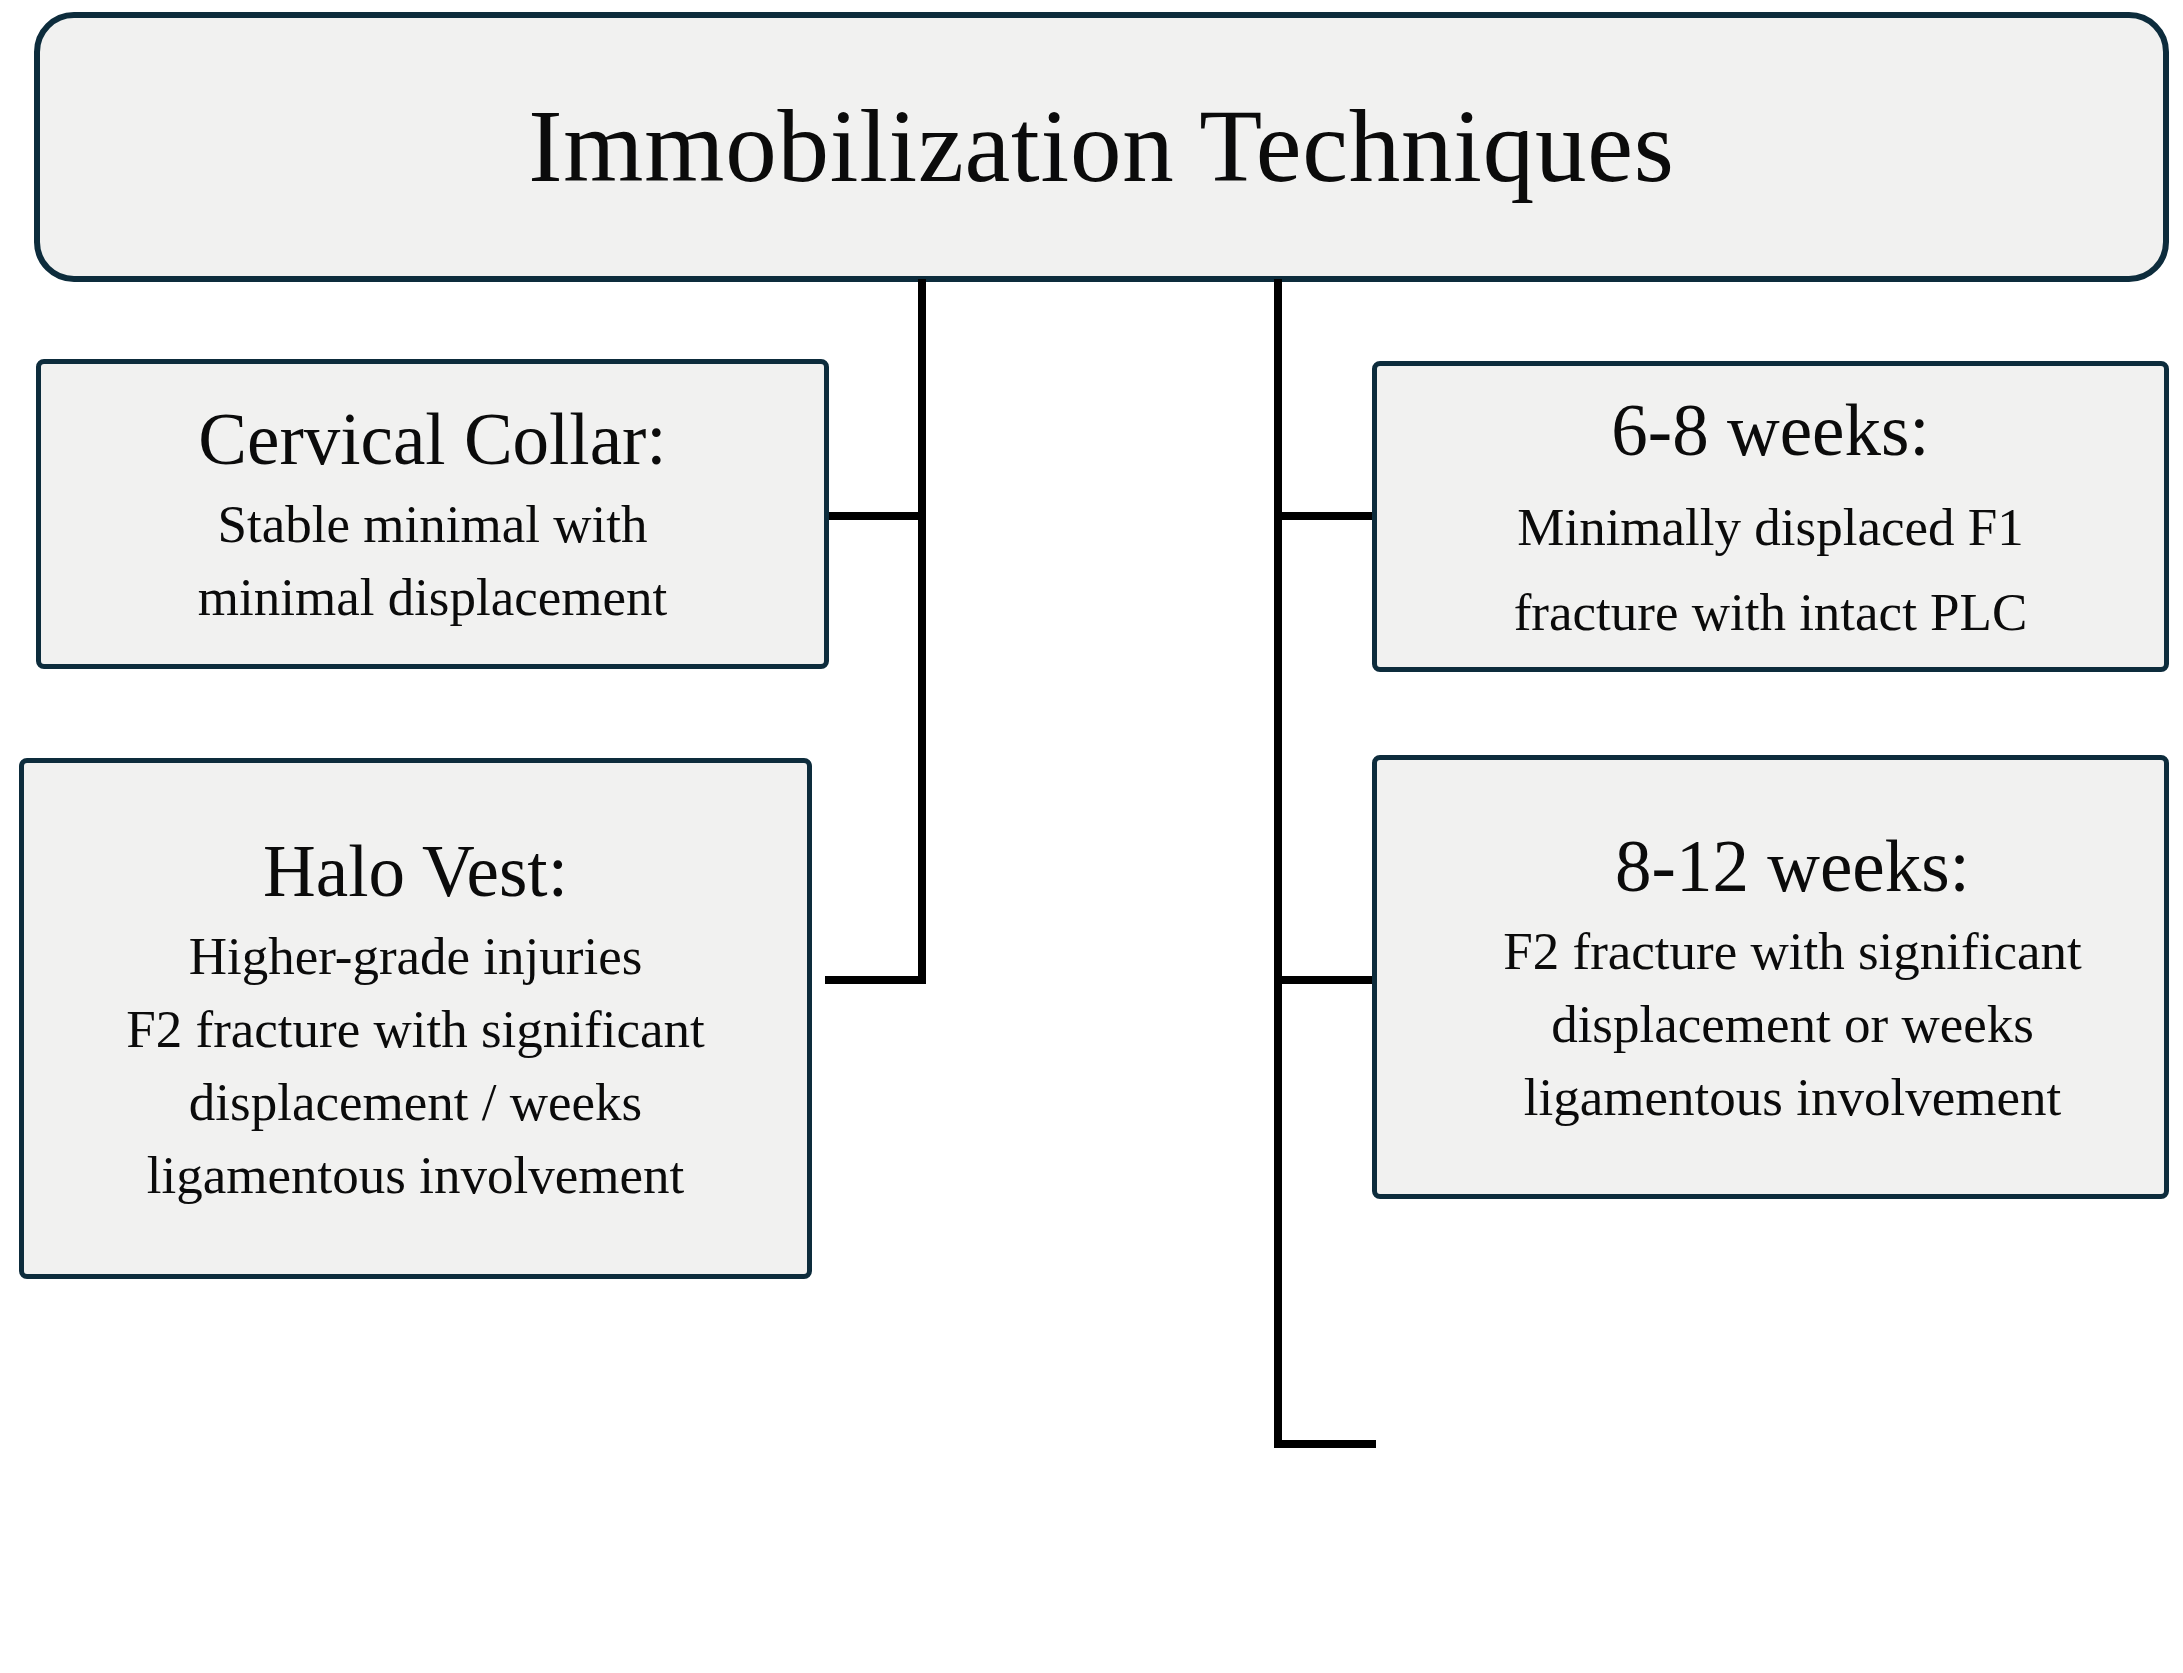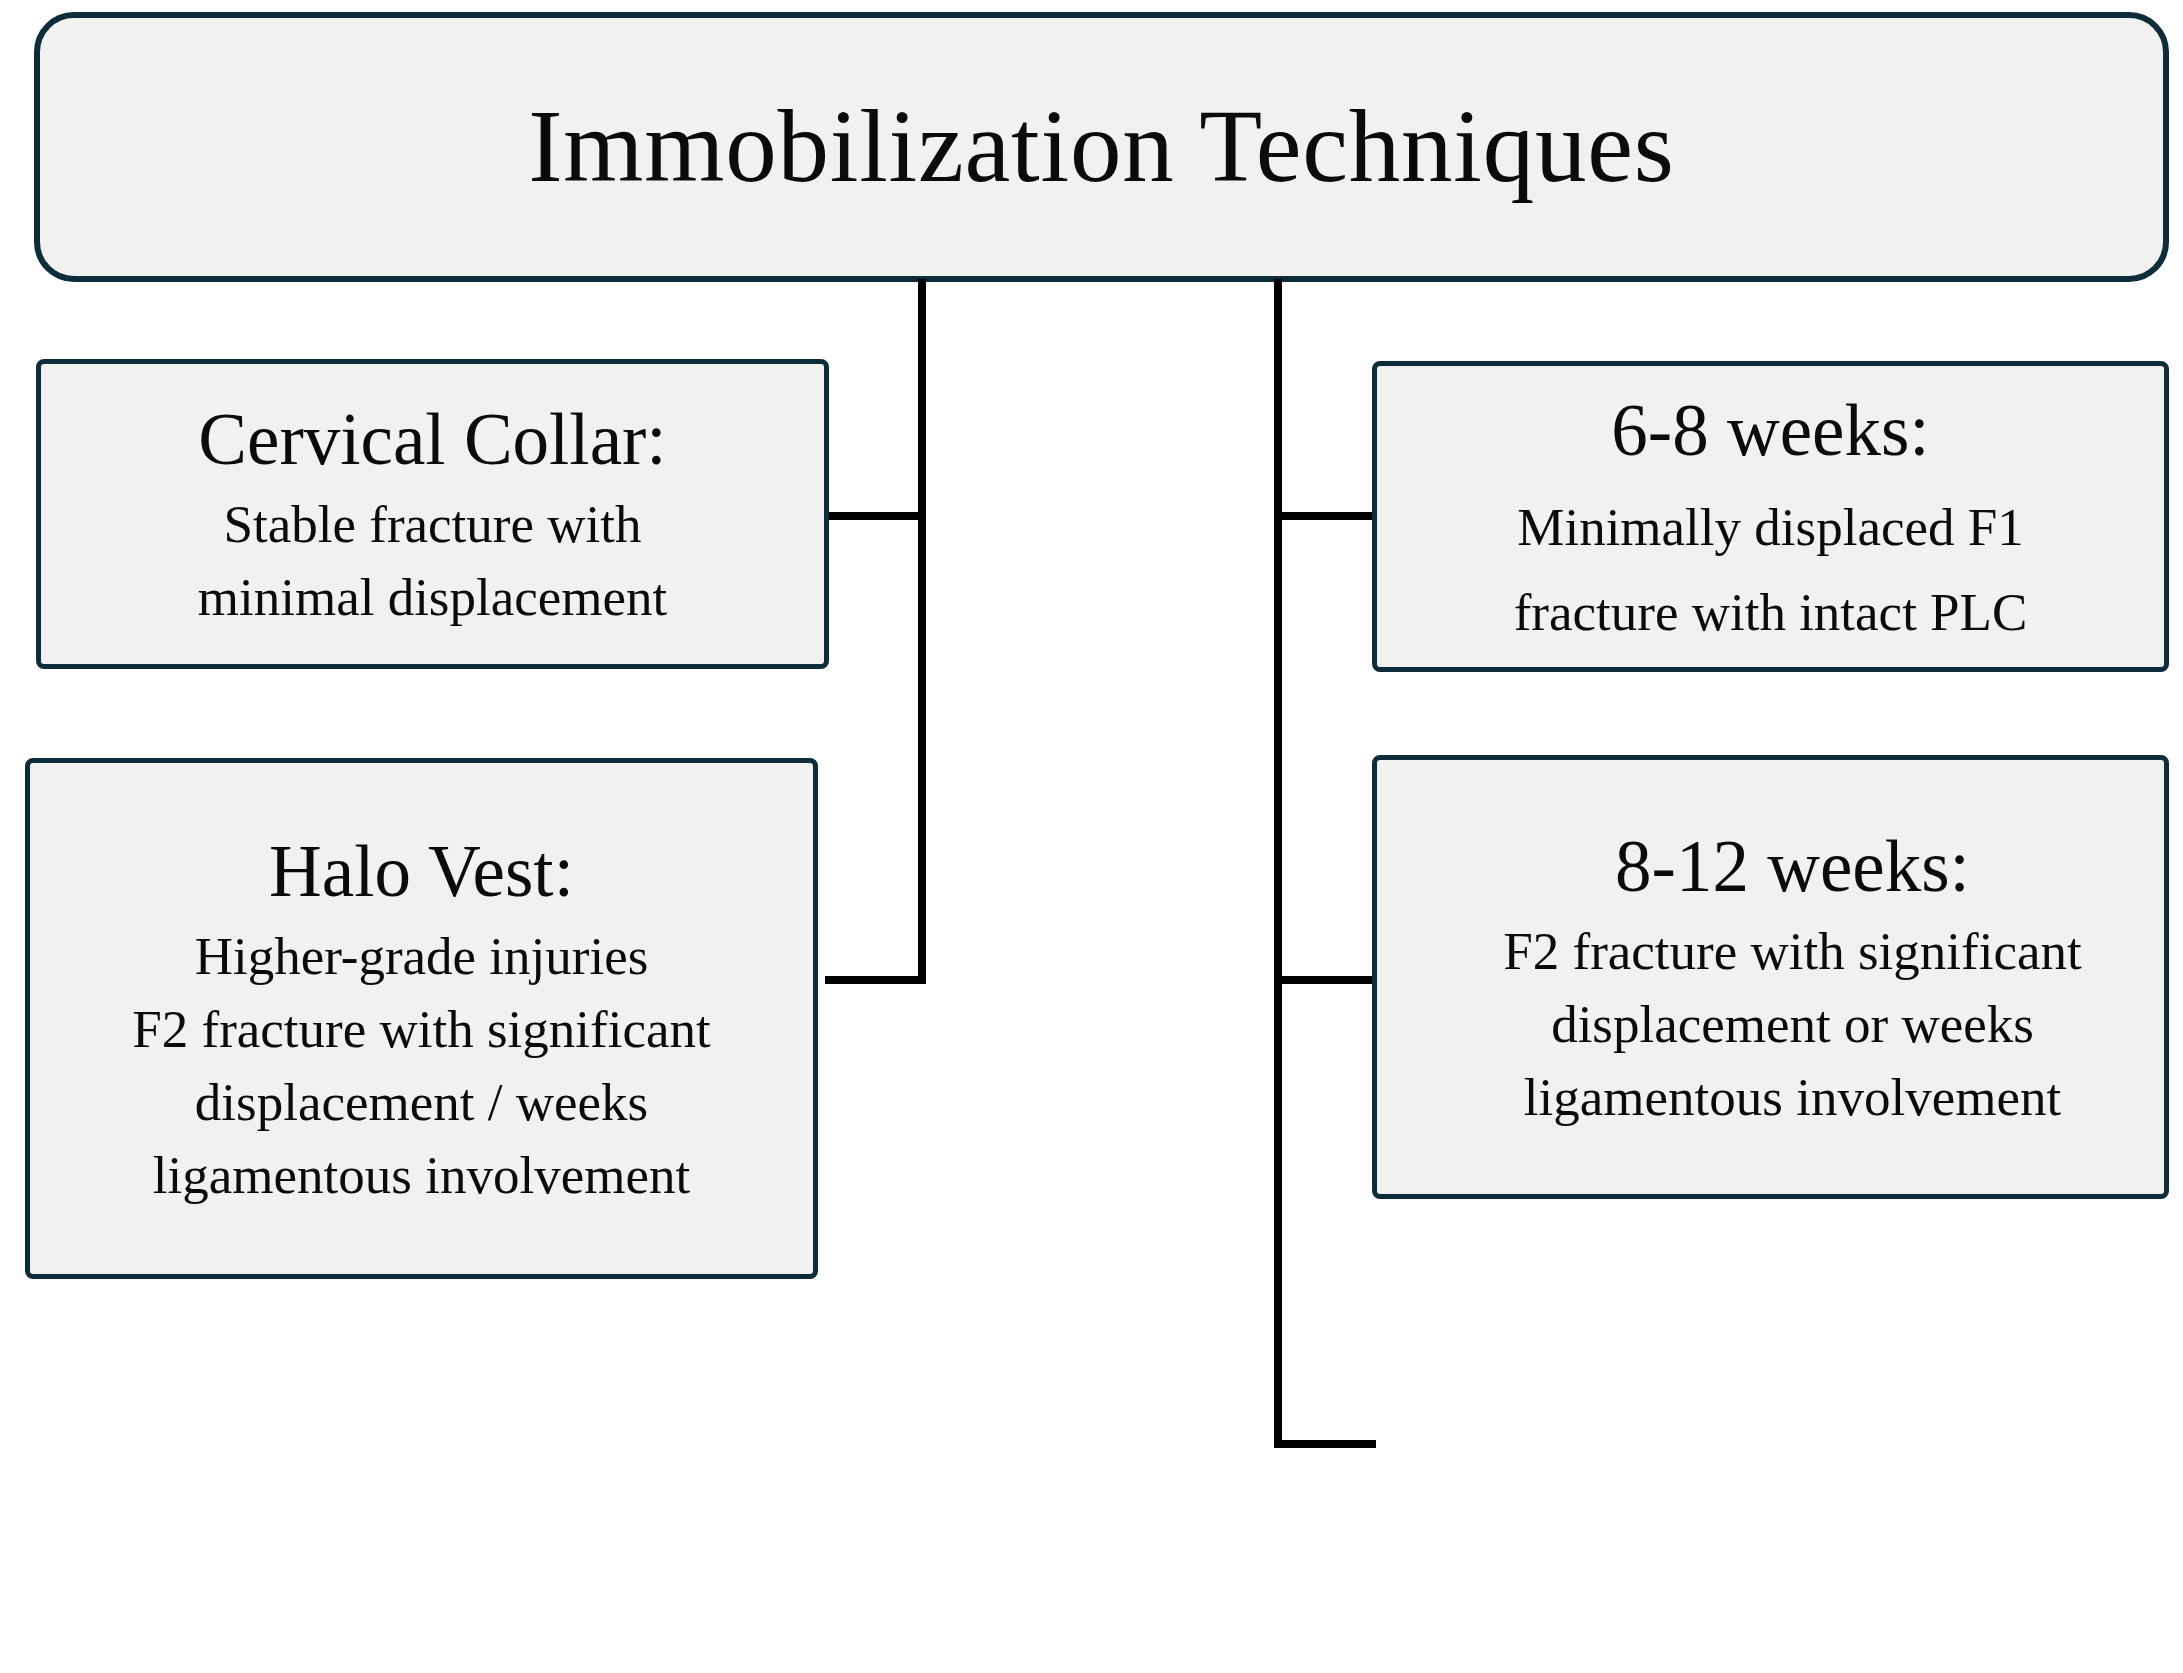--- a/index.html
+++ b/index.html
@@ -66,25 +66,25 @@
   <div class="conn" style="left:909px;top:279px;width:7.5px;height:705px;"></div>
   <div class="conn" style="left:1265px;top:279px;width:7.5px;height:1168px;"></div>
   <div class="conn" style="left:816px;top:512px;width:100px;height:7.5px;"></div>
   <div class="conn" style="left:816px;top:976px;width:100px;height:7.5px;"></div>
   <div class="conn" style="left:1265px;top:512px;width:102px;height:7.5px;"></div>
   <div class="conn" style="left:1265px;top:976px;width:102px;height:7.5px;"></div>
   <div class="conn" style="left:1265px;top:1440px;width:102px;height:7.5px;"></div>
 
   <div class="node" style="left:27px;top:359px;width:793px;height:310px;">
     <div class="node-heading">Cervical Collar:</div>
-    <div class="node-line">Stable fracture with</div>
+    <div class="node-line">Stable minimal with</div>
     <div class="node-line">minimal displacement</div>
   </div>
 
-  <div class="node" style="left:16px;top:758px;width:793px;height:521px;">
+  <div class="node" style="left:10px;top:758px;width:793px;height:521px;">
     <div class="node-heading">Halo Vest:</div>
     <div class="node-line">Higher-grade injuries</div>
     <div class="node-line">F2 fracture with significant</div>
     <div class="node-line">displacement / weeks</div>
     <div class="node-line">ligamentous involvement</div>
   </div>
 
   <div class="node" style="left:1363px;top:361px;width:797px;height:311px;gap:12px;">
     <div class="node-heading">6-8 weeks:</div>
     <div class="node-line">Minimally displaced F1</div>

